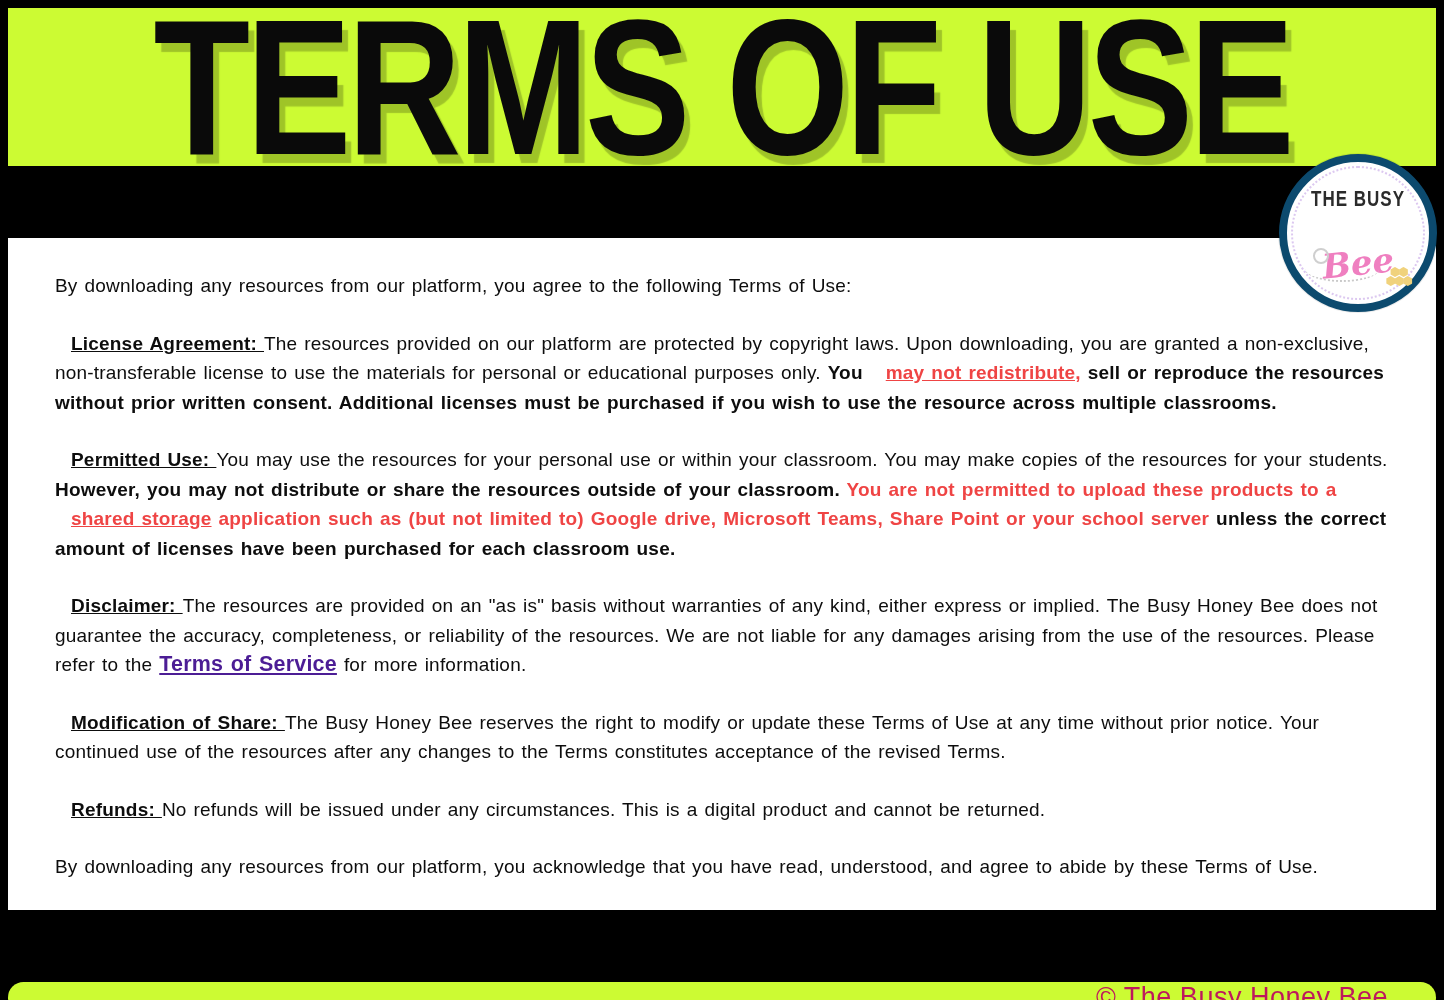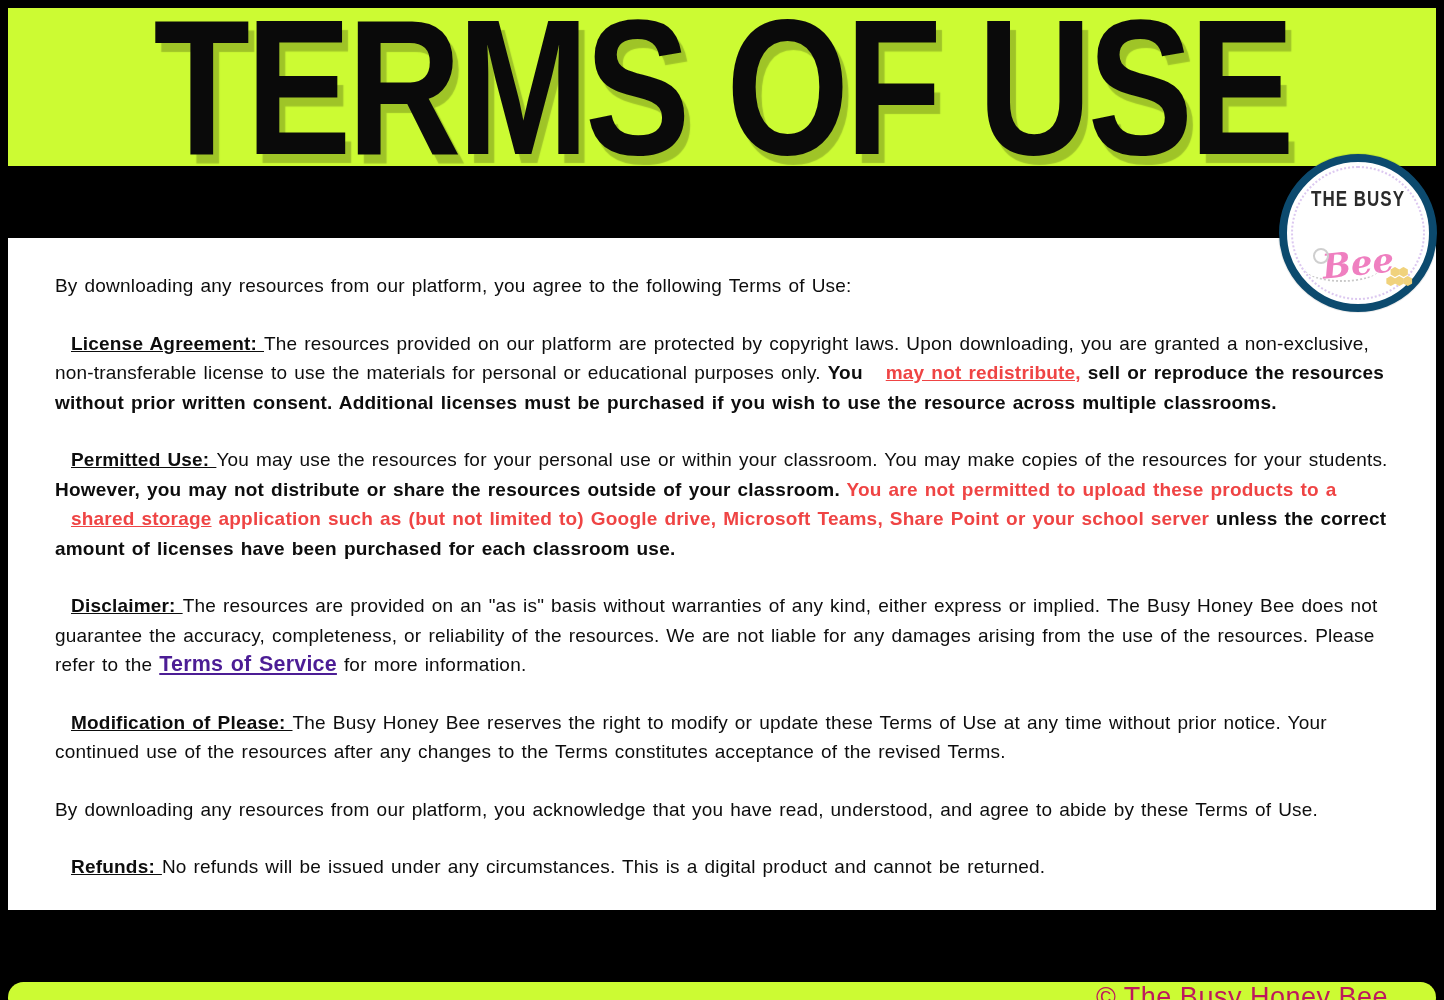--- a/index.html
+++ b/index.html
@@ -138,23 +138,23 @@
     <div class="logo-trail"></div>
   </div>
 
   <div class="divider"></div>
 
   <main class="content">
     <p><span>By downloading any resources from our platform, you agree to the following Terms of Use:</span></p>
     <p><span class="s-bold s-underline">License Agreement: </span><span>The resources provided on our platform are protected by copyright laws. Upon downloading, you are granted a non-exclusive, non-transferable license to use the materials for personal or educational purposes only. </span><span class="s-bold">You </span><span class="s-bold s-red s-underline">may not redistribute,</span><span class="s-bold"> sell or reproduce the resources without prior written consent. Additional licenses must be purchased if you wish to use the resource across multiple classrooms.</span></p>
     <p><span class="s-bold s-underline">Permitted Use: </span><span>You may use the resources for your personal use or within your classroom. You may make copies of the resources for your students. </span><span class="s-bold">However, you may not distribute or share the resources outside of your classroom. </span><span class="s-bold s-red">You are not permitted to upload these products to a </span><span class="s-bold s-red s-underline">shared storage</span><span class="s-bold s-red"> application such as (but not limited to) Google drive, Microsoft Teams, Share Point or your school server </span><span class="s-bold s-italic">unless the correct amount of licenses have been purchased for each classroom use.</span></p>
     <p><span class="s-bold s-underline">Disclaimer: </span><span>The resources are provided on an "as is" basis without warranties of any kind, either express or implied. The Busy Honey Bee does not guarantee the accuracy, completeness, or reliability of the resources. We are not liable for any damages arising from the use of the resources. Please refer to the </span><span class="s-link">Terms of Service</span><span> for more information.</span></p>
-    <p><span class="s-bold s-underline">Modification of Please: </span><span>The Busy Honey Bee reserves the right to modify or update these Terms of Use at any time without prior notice. Your continued use of the resources after any changes to the Terms constitutes acceptance of the revised Terms.</span></p>
+    <p><span class="s-bold s-underline">Modification of Share: </span><span>The Busy Honey Bee reserves the right to modify or update these Terms of Use at any time without prior notice. Your continued use of the resources after any changes to the Terms constitutes acceptance of the revised Terms.</span></p>
+    <p><span class="s-bold s-underline">Refunds: </span><span>No refunds will be issued under any circumstances. This is a digital product and cannot be returned.</span></p>
     <p><span>By downloading any resources from our platform, you acknowledge that you have read, understood, and agree to abide by these Terms of Use.</span></p>
-    <p><span class="s-bold s-underline">Refunds: </span><span>No refunds will be issued under any circumstances. This is a digital product and cannot be returned.</span></p>
   </main>
 
   <div class="divider"></div>
 
   <footer class="footer">
     <span>© The Busy Honey Bee</span>
   </footer>
 
 </div>
 

